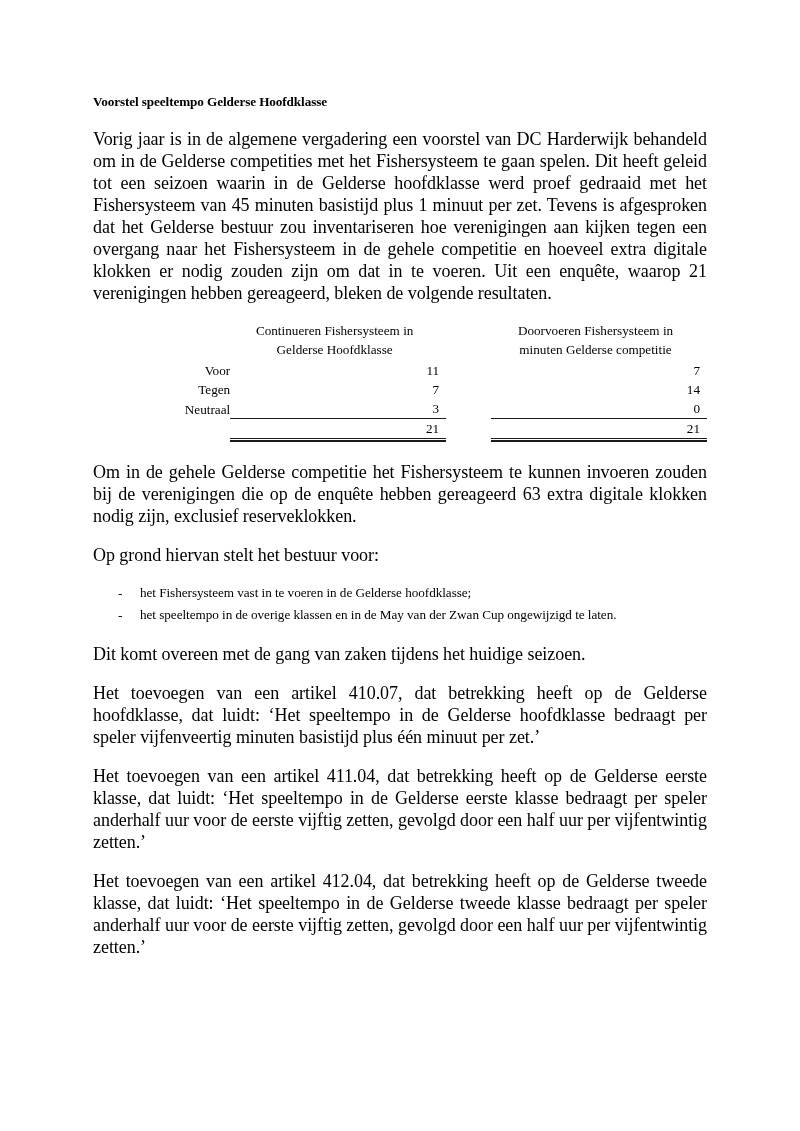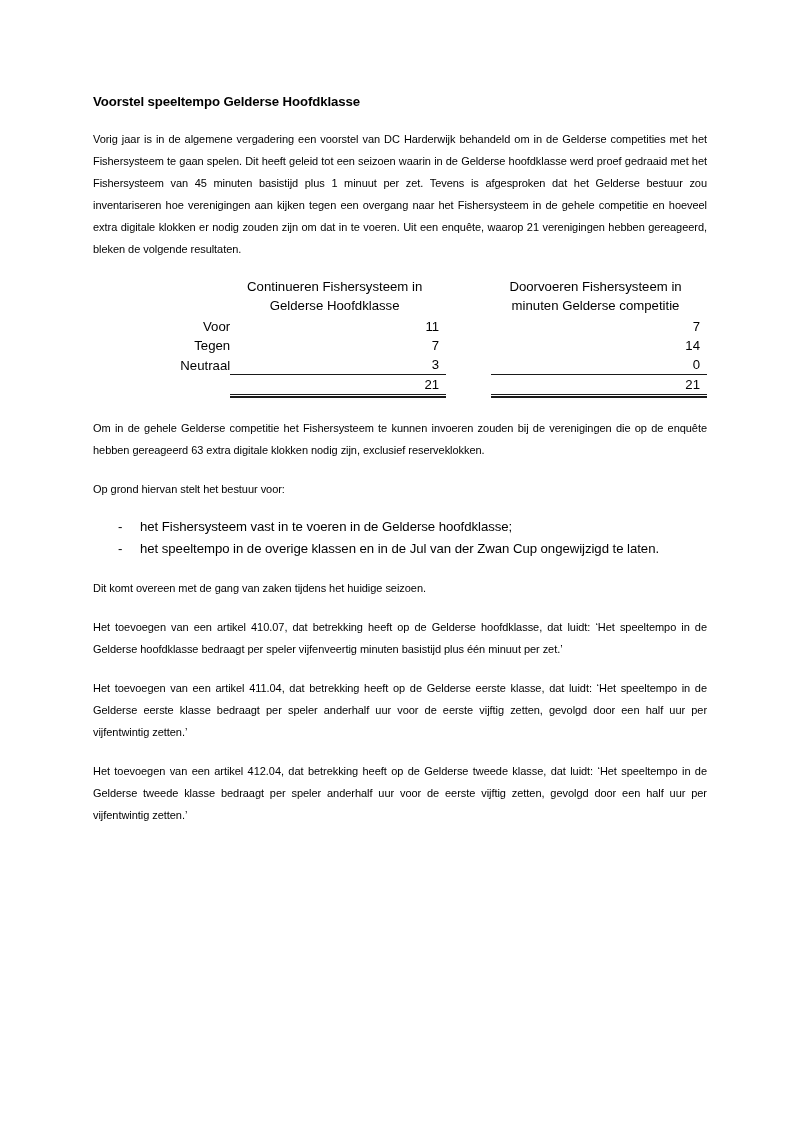--- a/index.html
+++ b/index.html
@@ -14,33 +14,34 @@
     color: #000000;
     -webkit-font-smoothing: antialiased;
   }
   .page {
     position: relative;
     width: 800px;
     height: 794px;
     background: #ffffff;
     box-sizing: border-box;
     padding: 94px 93px 0 93px;
+    font-family: Liberation Serif, serif;
   }
   .doc-body {
     width: 614px;
   }
   .doc-title {
     font-size: 13.2px;
     font-weight: bold;
     line-height: 16px;
     margin: 0 0 18px 0;
     letter-spacing: -0.1px;
   }
   p.para {
-    font-size: 11px;
+    font-size: 18px;
     line-height: 22px;
     text-align: justify;
     text-justify: inter-word;
     margin: 0 0 17px 0;
     letter-spacing: -0.05px;
   }
   p.para.tight {
     margin-bottom: 16px;
   }
   p.para.last {
@@ -190,21 +191,21 @@
 
     <p class="para tight">Op grond hiervan stelt het bestuur voor:</p>
 
     <ul class="dash-list">
       <li>
         <span class="dash">-</span>
         <span>het Fishersysteem vast in te voeren in de Gelderse hoofdklasse;</span>
       </li>
       <li>
         <span class="dash">-</span>
-        <span>het speeltempo in de overige klassen en in de Jul van der Zwan Cup ongewijzigd te laten.</span>
+        <span>het speeltempo in de overige klassen en in de May van der Zwan Cup ongewijzigd te laten.</span>
       </li>
     </ul>
 
     <p class="para">Dit komt overeen met de gang van zaken tijdens het huidige seizoen.</p>
 
 
 
     <p class="para">Het toevoegen van een artikel 410.07, dat betrekking heeft op de Gelderse hoofdklasse, dat luidt: ‘Het speeltempo in de Gelderse hoofdklasse bedraagt per speler vijfenveertig minuten basistijd plus één minuut per zet.’</p>
 
     <p class="para">Het toevoegen van een artikel 411.04, dat betrekking heeft op de Gelderse eerste klasse, dat luidt: ‘Het speeltempo in de Gelderse eerste klasse bedraagt per speler anderhalf uur voor de eerste vijftig zetten, gevolgd door een half uur per vijfentwintig zetten.’</p>

